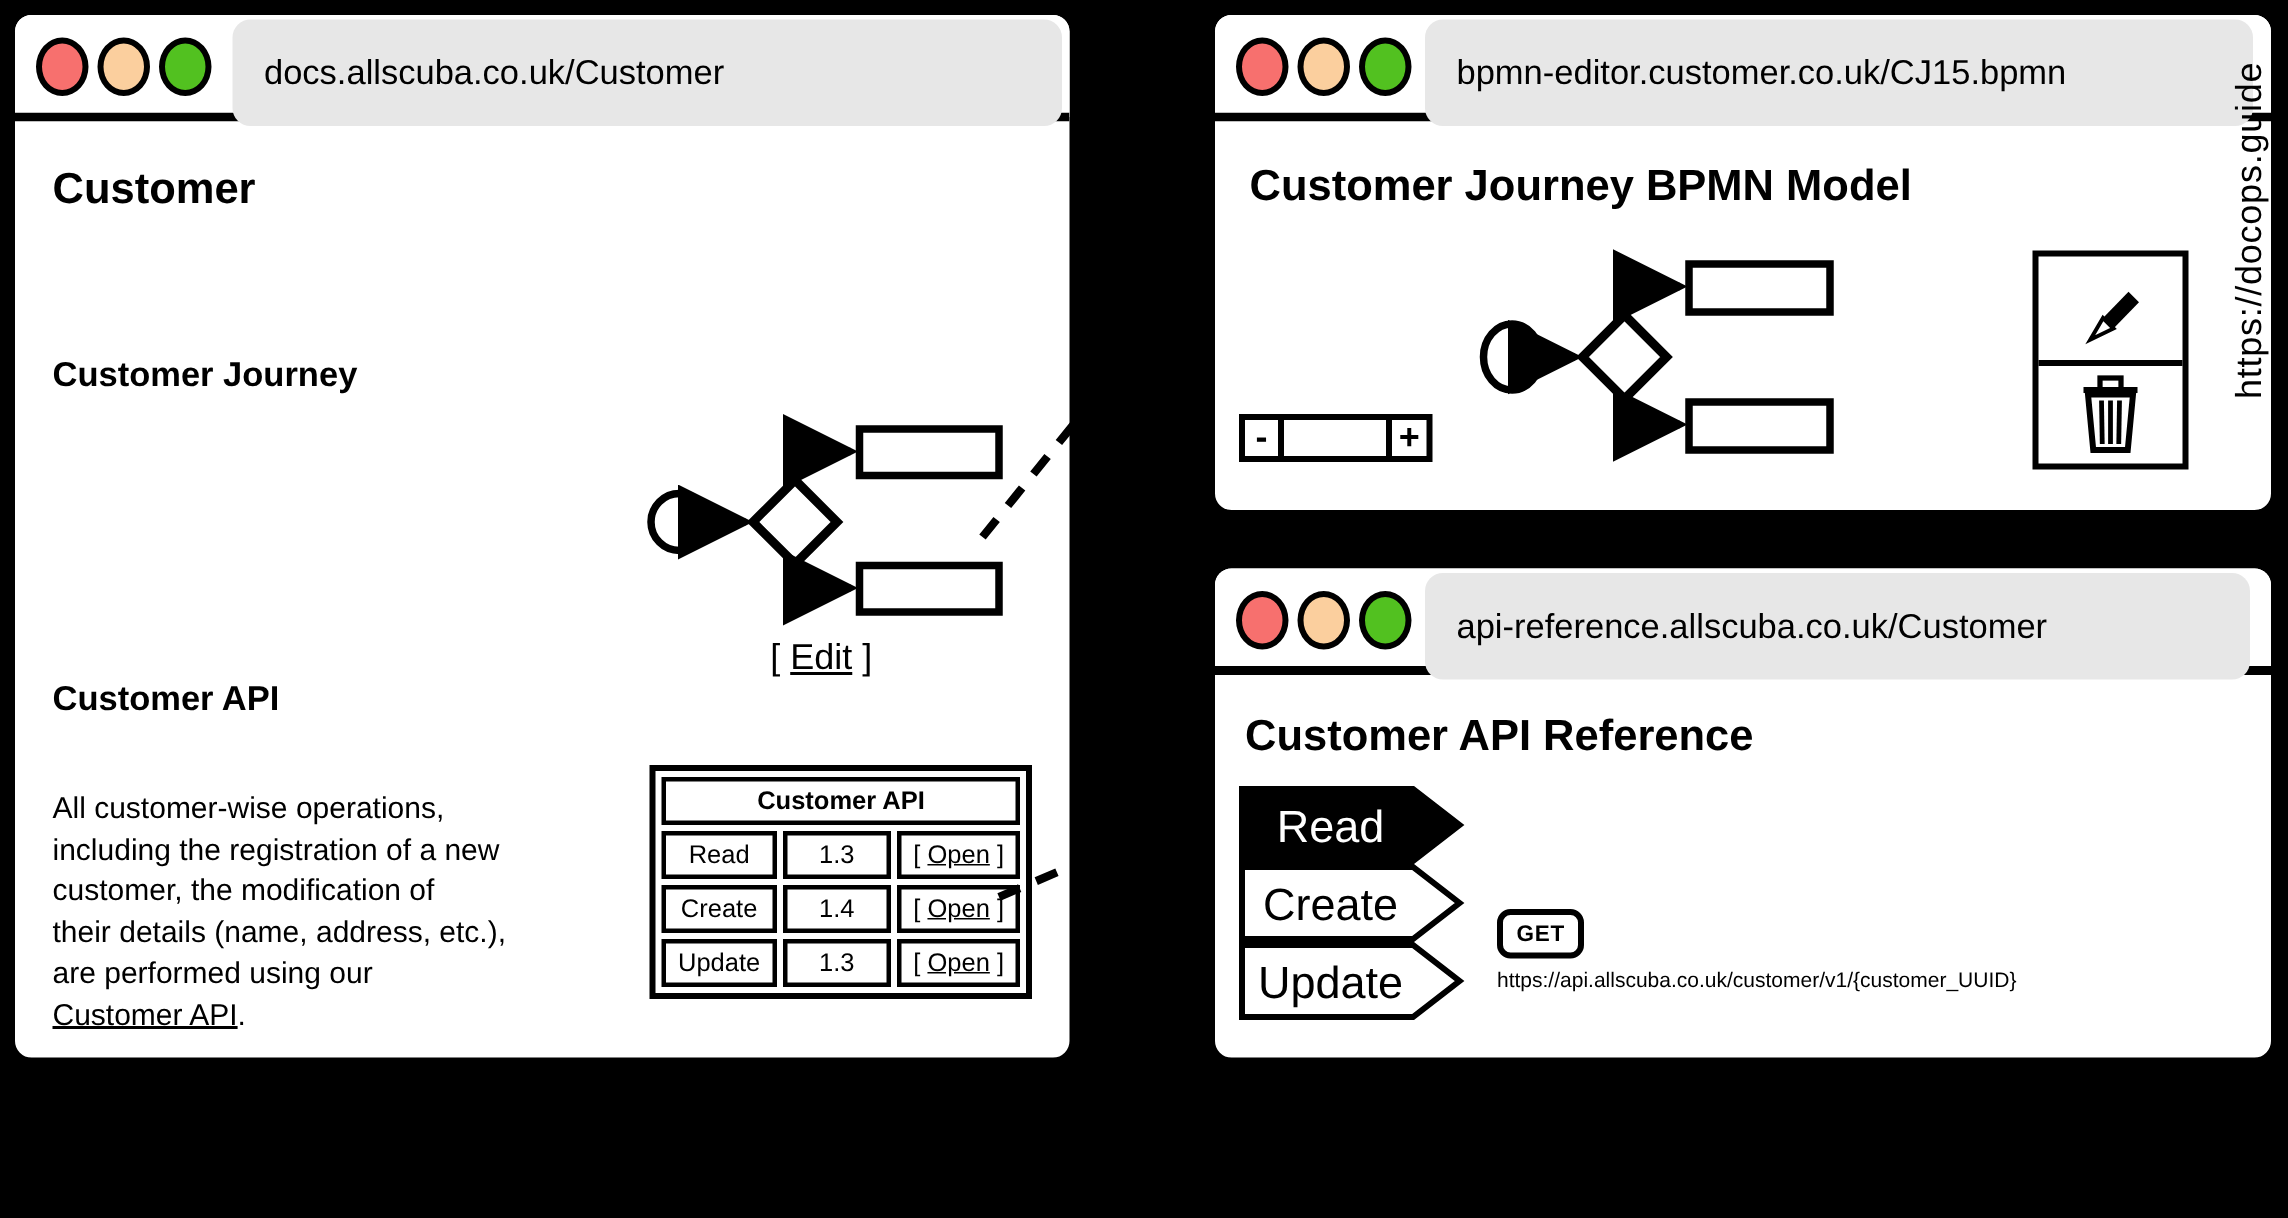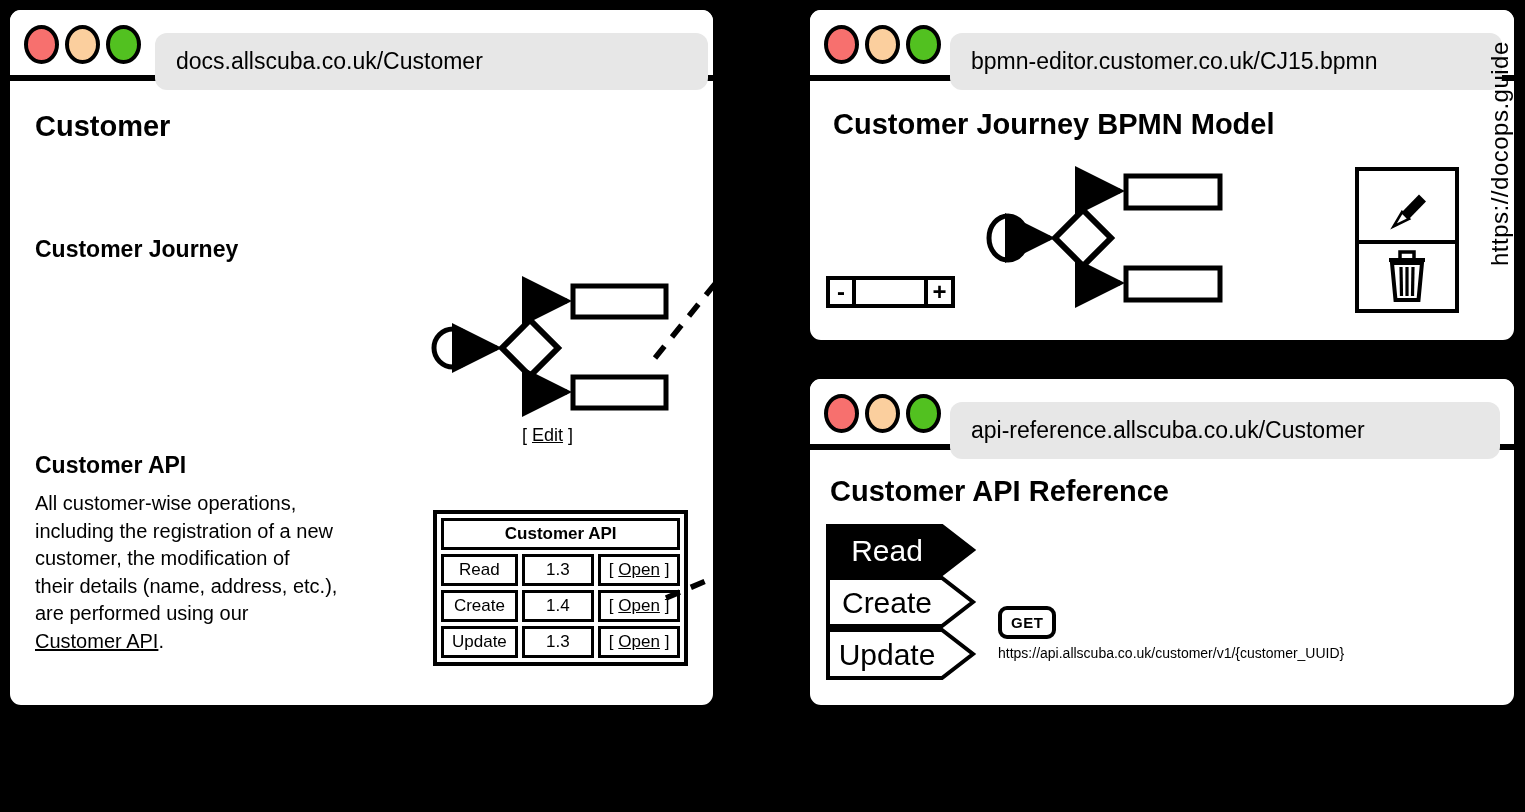--- a/index.html
+++ b/index.html
@@ -5,35 +5,35 @@
   * { margin:0; padding:0; box-sizing:border-box; }
   html,body { width:1525px; height:812px; background:#000; overflow:hidden;
               font-family:"Liberation Sans", sans-serif; color:#000; }
   .canvas { position:relative; width:1525px; height:812px; background:#000; }
 
   .window { position:absolute; background:#fff; border:5px solid #000; border-radius:16px; }
   .chrome { position:absolute; left:0; top:0; right:0; height:71px; border-bottom:6px solid #000;
             border-radius:11px 11px 0 0; background:#fff; }
   .lights { position:absolute; left:14px; top:15px; display:flex; gap:6px; }
   .light { width:35px; height:39px; border:4px solid #000; border-radius:50%; }
-  .urlbar { position:absolute; top:23px; height:57px; background:#e7e7e7; border-radius:12px;
+  .urlbar { position:absolute; top:3px; height:71px; background:#e7e7e7; border-radius:12px;
             display:flex; align-items:center; padding-left:21px; font-size:23px; color:#000;text-align:center; }
 
   h1.wtitle { font-size:29px; font-weight:bold; position:absolute; white-space:nowrap; }
   h2.wsub  { font-size:23px; font-weight:bold; position:absolute; white-space:nowrap; }
   .para { position:absolute; font-size:20px; line-height:27.5px; white-space:pre-line; }
   .u { text-decoration:underline; cursor:pointer; }
 
   
   .apitable { position:absolute; border-collapse:separate; border-spacing:4px;
               border:4px solid #000; background:#fff; }
   .apitable th { border:3px solid #000; font-size:17px; font-weight:bold; padding:3px 6px; }
   .apitable td { border:3px solid #000; font-size:17px; text-align:center; padding:3px 8px; white-space:nowrap; }
 
-  .editline { position:absolute; font-size:18px; text-align:center; white-space:nowrap; }
+  .editline { position:absolute; font-size:24px; text-align:center; white-space:nowrap; }
 
   
   .zoomctl { position:absolute; display:flex; }
   .zoomctl .zbox { border:4px solid #000; height:32px; display:flex; align-items:center;
                    justify-content:center; font-size:24px; font-weight:bold; background:#fff; }
   .zoomctl .zbox + .zbox { margin-left:-4px; }
   .toolpanel { position:absolute; border:4px solid #000; background:#fff; }
   .toolcell { width:96px; height:69px; display:flex; align-items:center; justify-content:center; }
   .toolcell + .toolcell { border-top:4px solid #000; }
   .watermark { position:absolute; right:0px; top:10px; height:246px; writing-mode:vertical-rl;
@@ -87,21 +87,21 @@
       <polyline points="105,98 105,117 132,117" fill="none" stroke="#000" stroke-width="5"></polyline>
       <line x1="130" y1="117" x2="142" y2="117" stroke="#000" stroke-width="5" marker-end="url(#ah1)"></line>
       <rect x="148" y="11" width="93" height="31" fill="#fff" stroke="#000" stroke-width="5"></rect>
       <rect x="148" y="102" width="93" height="31" fill="#fff" stroke="#000" stroke-width="5"></rect>
     </svg>
 
     <div class="editline" style="left:430px; top:415px; width:215px;"><span>[</span> <span class="u">Edit</span> <span>]</span></div>
 
     <h2 class="wsub" style="left:25px; top:442px;">Customer API</h2>
 
-    <div class="para" style="left:25px; top:480px;"><span>All customer-wise operations,
+    <div class="para" style="left:25px; top:516px;"><span>All customer-wise operations,
 including the registration of a new
 customer, the modification of
 their details (name, address, etc.),
 are performed using our
 </span><span class="u">Customer API</span><span>.</span></div>
 
     <table class="apitable" style="left:423px; top:500px;">
       <tbody>
           <tr>
         <th colspan="3">Customer API</th>

